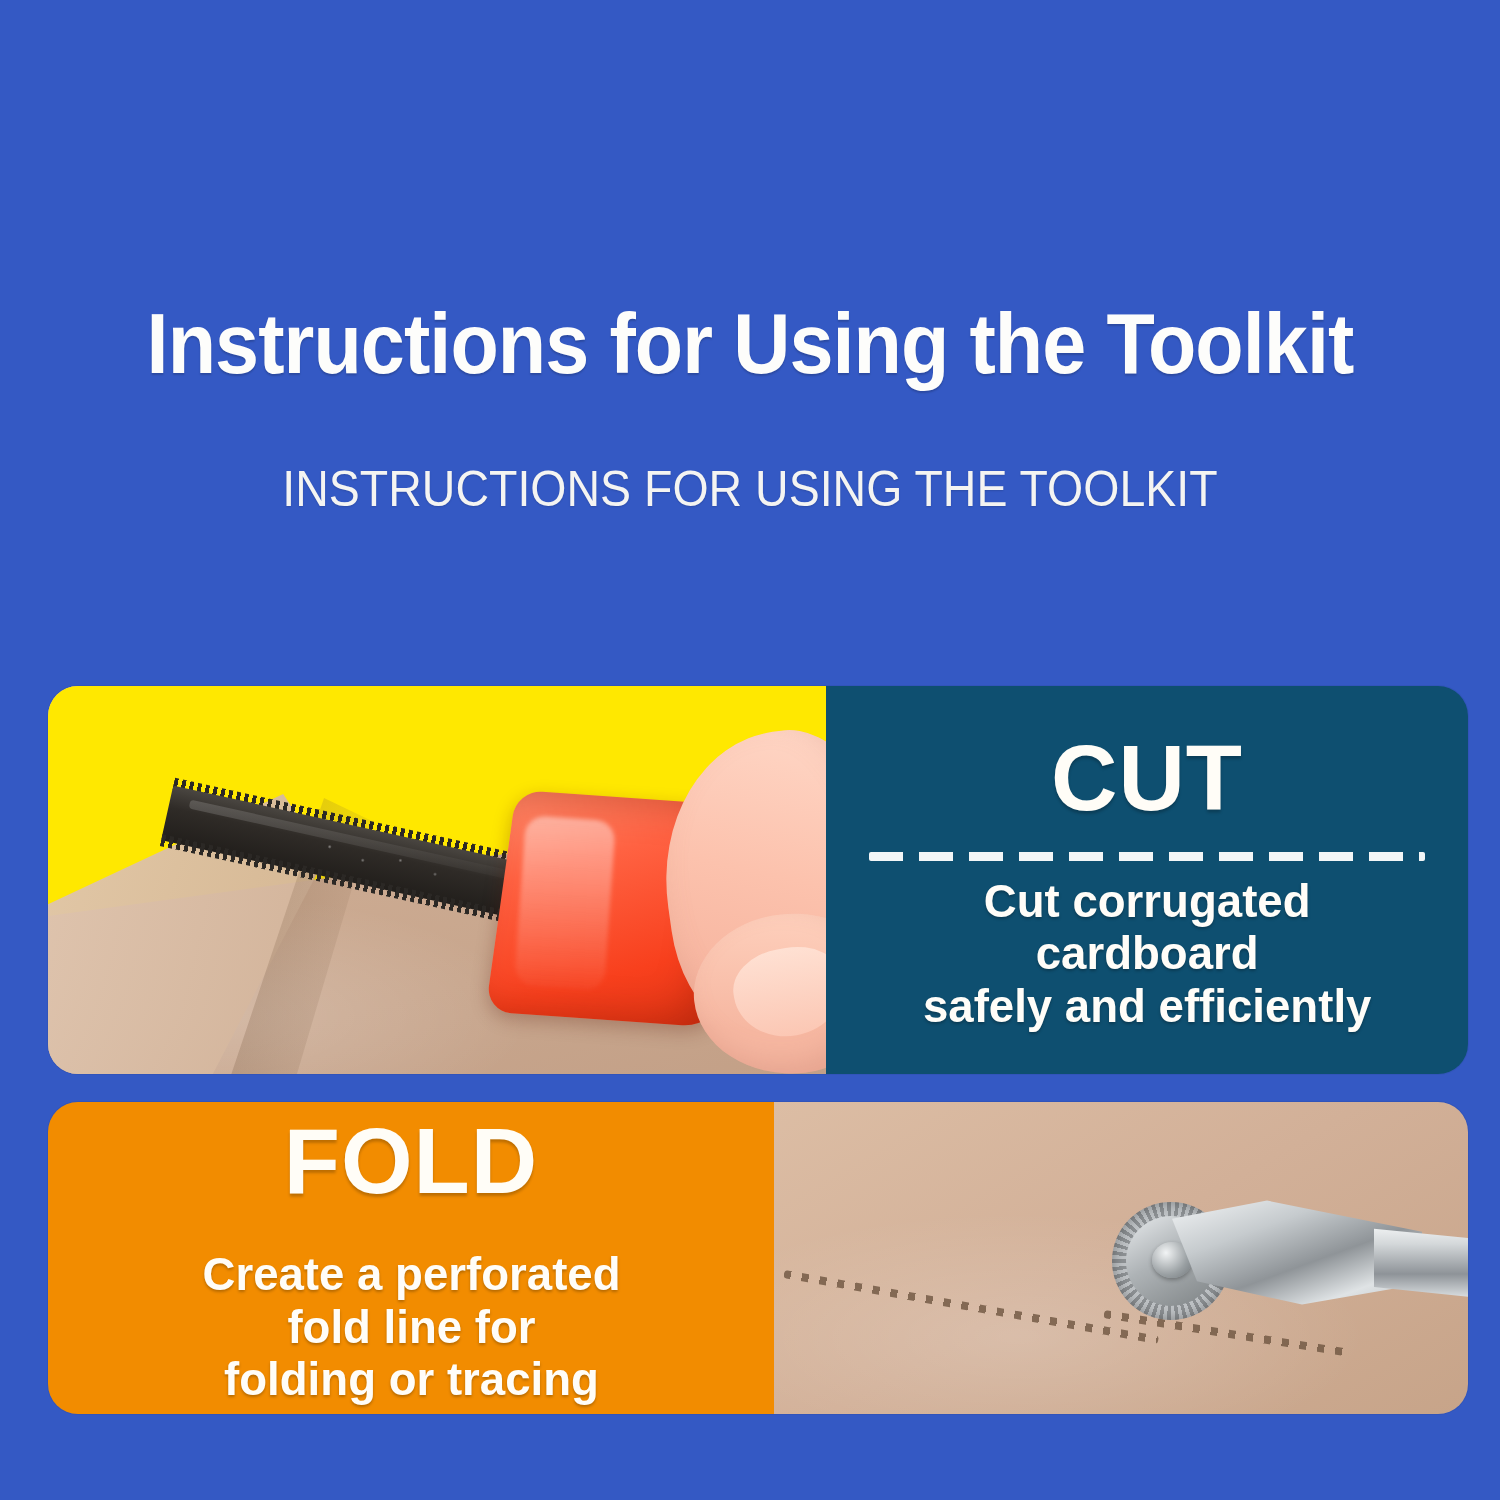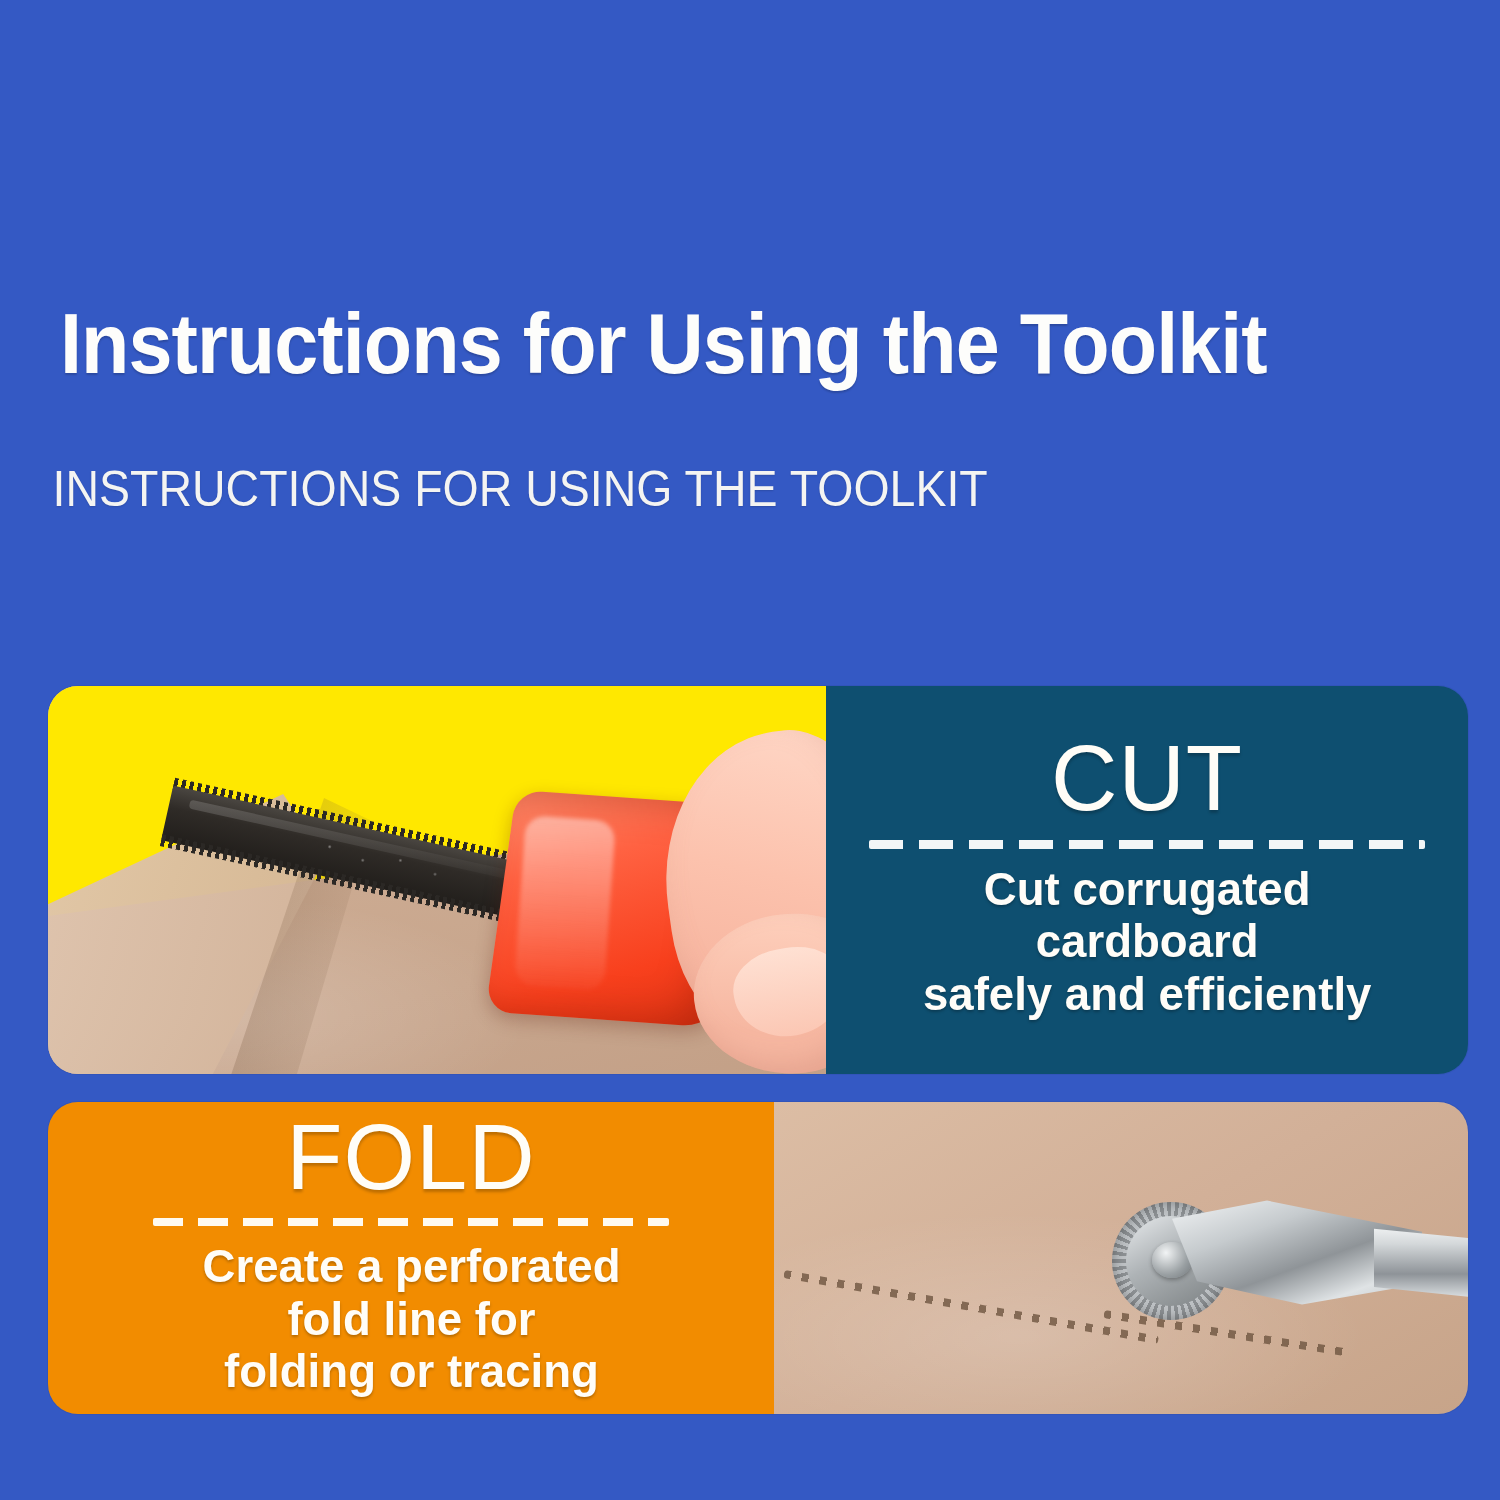--- a/index.html
+++ b/index.html
@@ -7,21 +7,21 @@
     width:1500px;height:1500px;
     background:#3459c4;
     font-family:"Liberation Sans", sans-serif;
     overflow:hidden;
     position:relative;
   }
   .page{position:absolute;inset:0;}
 
   
   .heading-block{
-    position:absolute;left:0;right:0;top:300px;text-align:left;
+    position:absolute;left:0;right:0;top:300px;text-align:center;
   }
   .title{
     font-family:"Liberation Sans", sans-serif;
     font-weight:bold;
     font-size:86px;
     line-height:1.0;
     color:#fdfdfb;
     letter-spacing:-1px;
     transform:scaleX(0.92);
     text-shadow:0 2px 2px rgba(0,0,0,.18);
@@ -147,27 +147,27 @@
     display:flex;flex-direction:column;
     align-items:center;justify-content:center;
     text-align:center;
     padding:10px 16px 16px;
     box-sizing:border-box;
   }
   #cut-label{ background:#0e4f70; }
   #fold-label{ background:#f28c00; width:634px; }
   .big-word{
     font-family:"Liberation Sans", sans-serif;
-    font-weight:normal;
+    font-weight:bold;
     font-size:92px;
     line-height:.98;
     color:#fffdf7;
     letter-spacing:1px;
     text-shadow:0 3px 3px rgba(0,0,0,.22);
-    margin:0;
+    margin:12px;
   }
   .dash-rule{
     width:556px;height:9px;margin:16px 0 14px;
     background:repeating-linear-gradient(90deg,#f2f6f7 0 34px, rgba(0,0,0,0) 34px 50px);
     border-radius:2px;
   }
   #fold-rule{ width:516px;
     background:repeating-linear-gradient(90deg,#fffaf0 0 30px, rgba(0,0,0,0) 30px 45px);
   }
   .desc{

